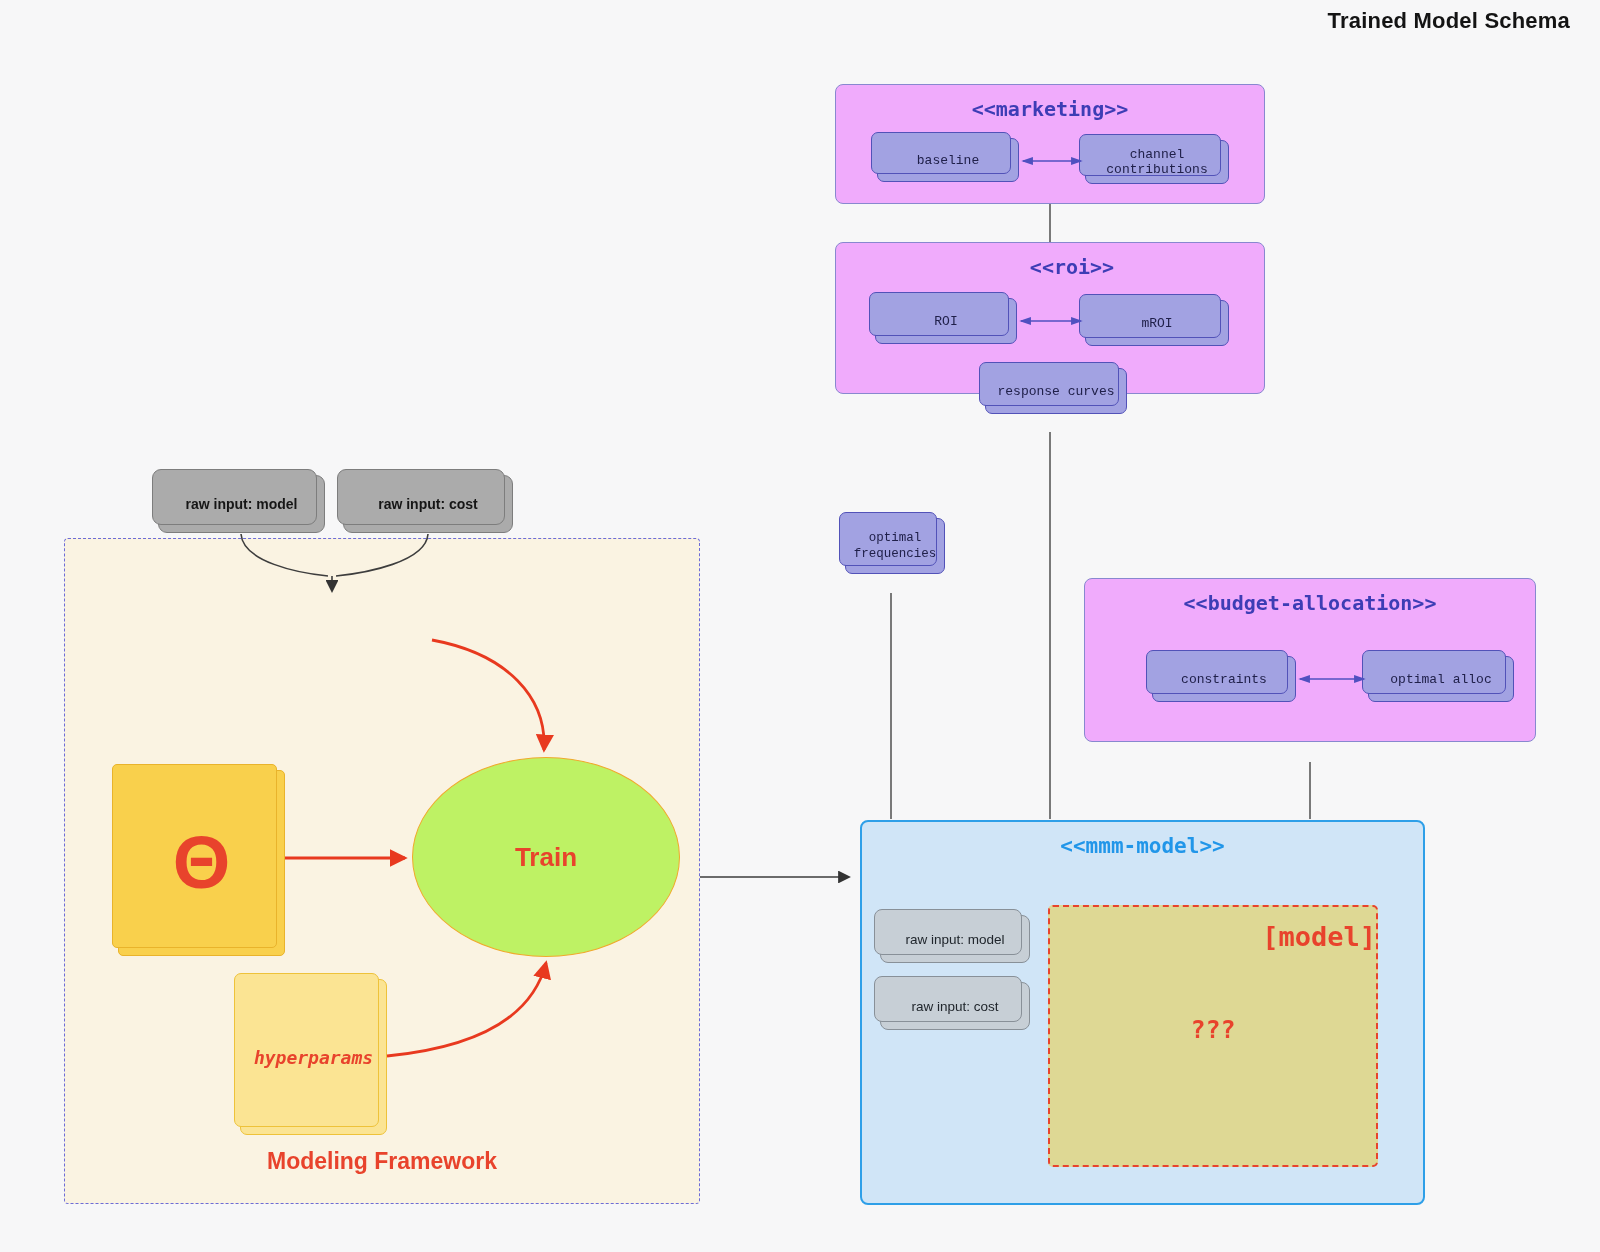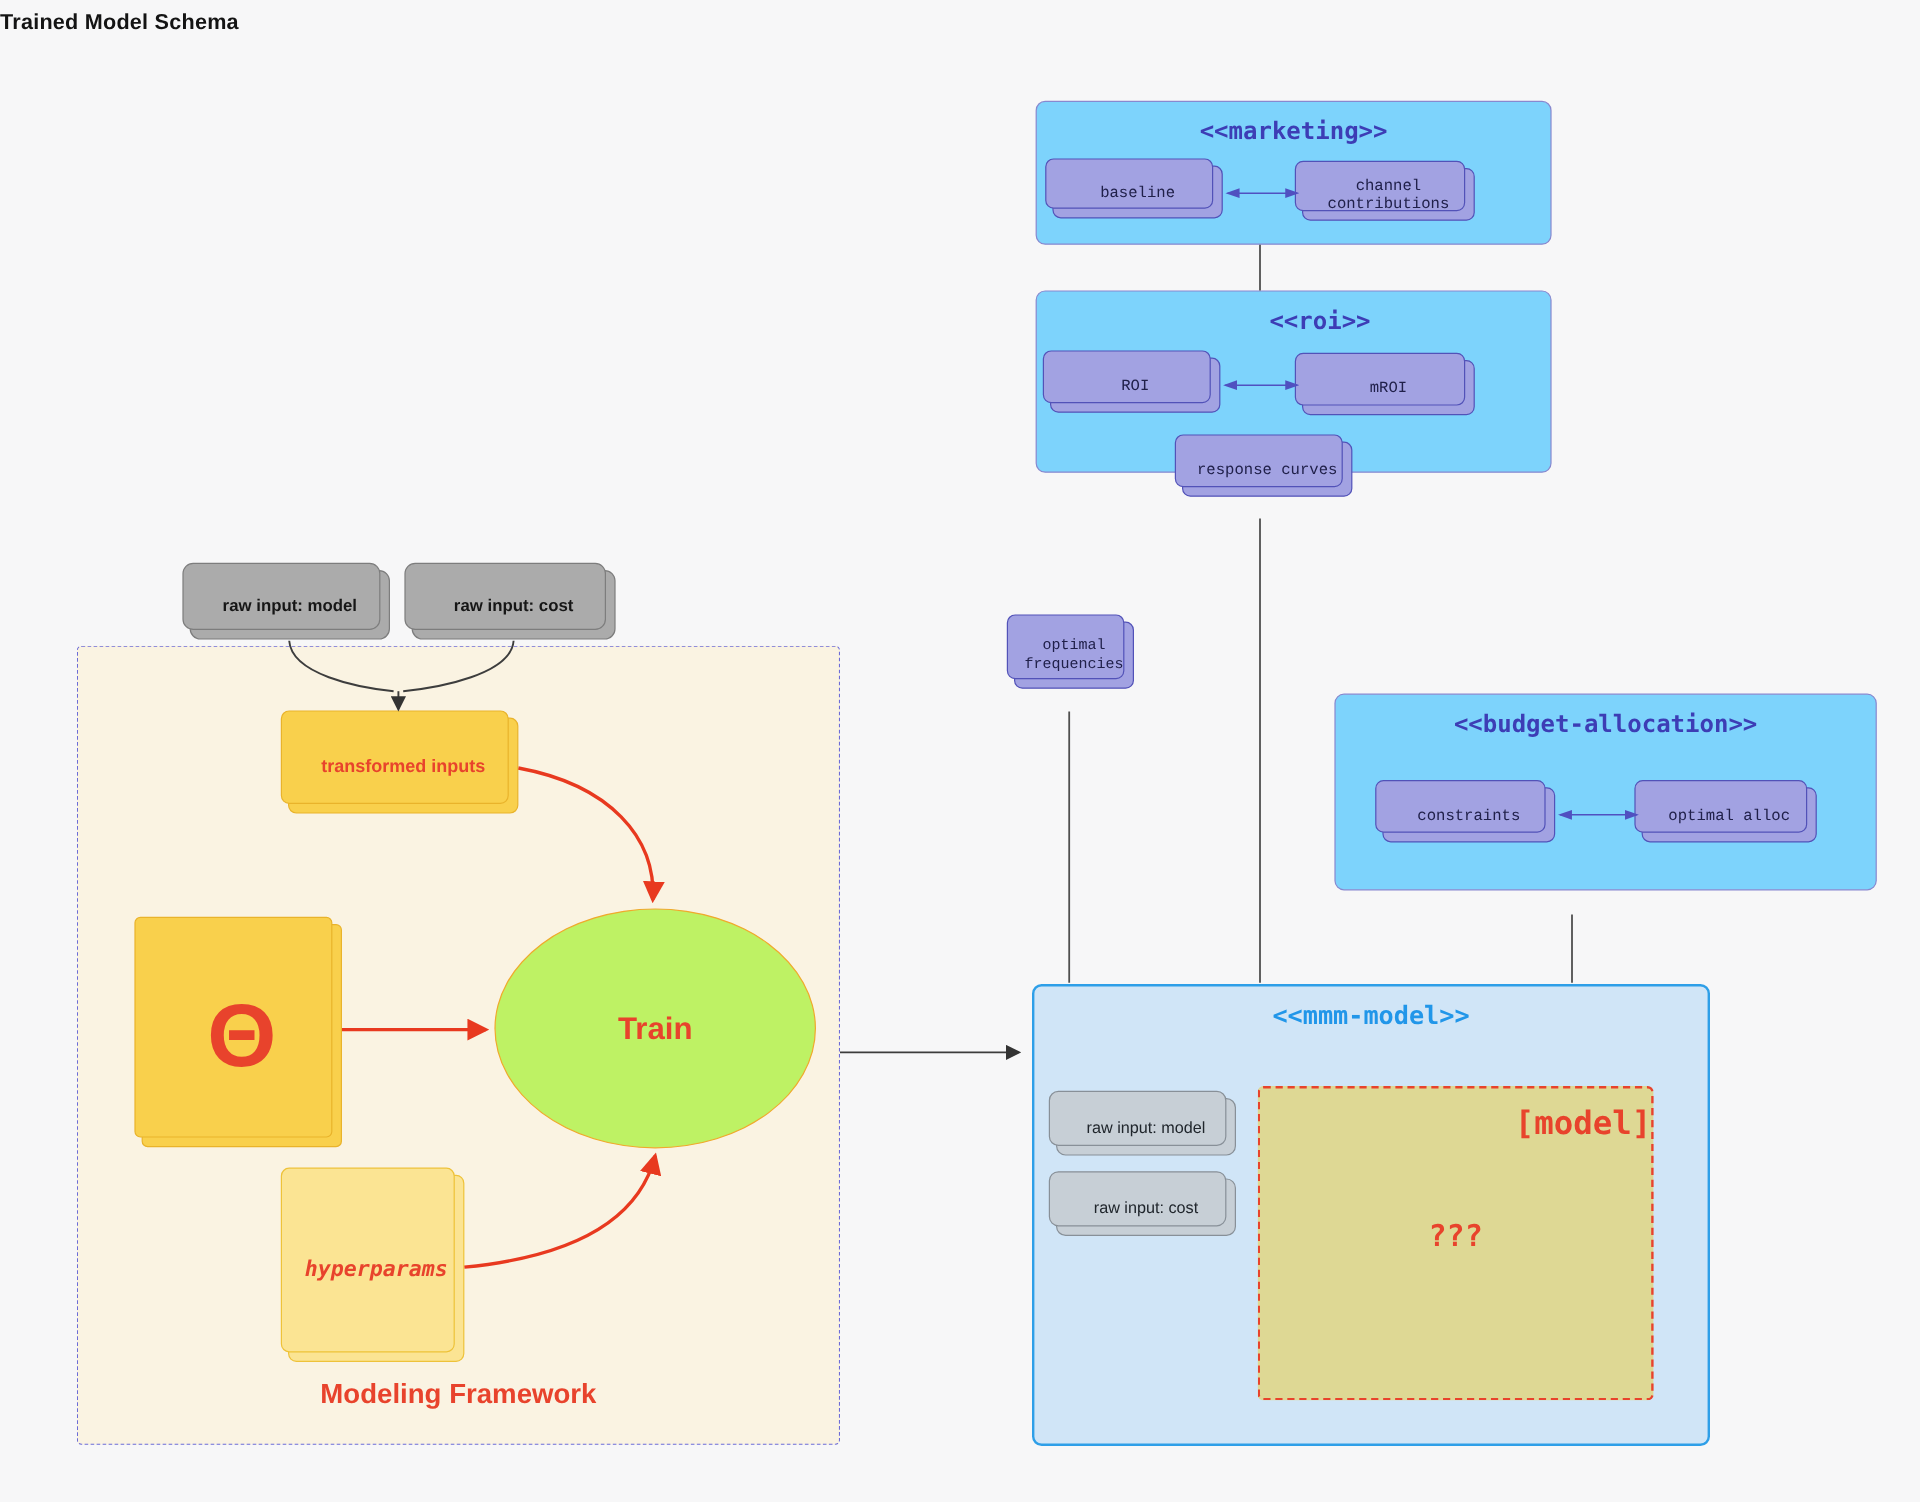--- a/index.html
+++ b/index.html
@@ -1,22 +1,22 @@
 <!DOCTYPE html>
 <html><head>
 <meta charset="utf-8">
 <style>
   html,body{margin:0;padding:0;background:#f7f7f8;}
   .canvas{position:relative;width:1600px;height:1252px;background:#f7f7f8;
           font-family:"Liberation Sans","DejaVu Sans",sans-serif;overflow:hidden;}
-  .page-title{position:absolute;top:8px;left:0;width:1570px;text-align:left;
-              font-size:18px;font-weight:bold;color:#141414;letter-spacing:.2px;}
+  .page-title{position:absolute;top:8px;left:0;width:1570px;text-align:right;
+              font-size:22px;font-weight:bold;color:#141414;letter-spacing:.2px;}
   
   .container{position:absolute;border-radius:8px;z-index:1;box-sizing:border-box;}
-  .c-purple{background:#7dd3fc;border:1.5px solid #8888cf;margin-left:28px;}
+  .c-purple{background:#f0abfc;border:1.5px solid #8888cf;}
   .c-blue{background:#d0e5f7;border:2px solid #2e9fe8;}
   .c-beige{background:#faf3e2;border:1.6px dashed #6c6cd8;border-radius:4px;}
   .c-title{width:100%;text-align:center;font-family:"DejaVu Sans Mono","Liberation Mono",monospace;
            font-weight:bold;font-size:20px;color:#3d3db5;padding-top:12px;}
   .c-title.blue{color:#2196e9;font-size:21px;}
   .mf-label{position:absolute;bottom:28px;width:100%;text-align:center;
             font-size:23px;font-weight:bold;color:#e8432c;}
   
   .node{position:absolute;z-index:2;display:flex;align-items:center;justify-content:center;
         text-align:center;box-sizing:border-box;border-radius:7px;font-size:13px;color:#20204a;}
@@ -81,21 +81,20 @@
     <div class="model-q">???</div>
   </div>
 
   <div class="container c-beige" style="left:64px;top:538px;width:636px;height:666px;">
     <div class="mf-label">Modeling Framework</div>
   </div>
 
   <div class="node n-gray stacked" style="left:158px;top:475px;width:167px;height:58px;border-radius:9px;">raw input: model</div>
   <div class="node n-gray stacked" style="left:343px;top:475px;width:170px;height:58px;border-radius:9px;">raw input: cost</div>
 
-  <div class="node n-yellow stacked red-bold" style="left:240px;top:598px;width:192px;height:80px;">transformed inputs</div>
   <div class="node n-yellow stacked" style="left:118px;top:770px;width:167px;height:186px;border-radius:5px;">
     <span class="theta-glyph">Θ</span>
   </div>
   <div class="ellipse" style="left:412px;top:757px;width:266px;height:198px;">
     <span class="train-label">Train</span>
   </div>
   <div class="node n-lyellow stacked mono red-bold" style="left:240px;top:979px;width:147px;height:156px;font-size:18px;font-style:italic;">hyperparams</div>
 
   <svg class="wires" width="1600" height="1252" viewBox="0 0 1600 1252">
     <defs>

